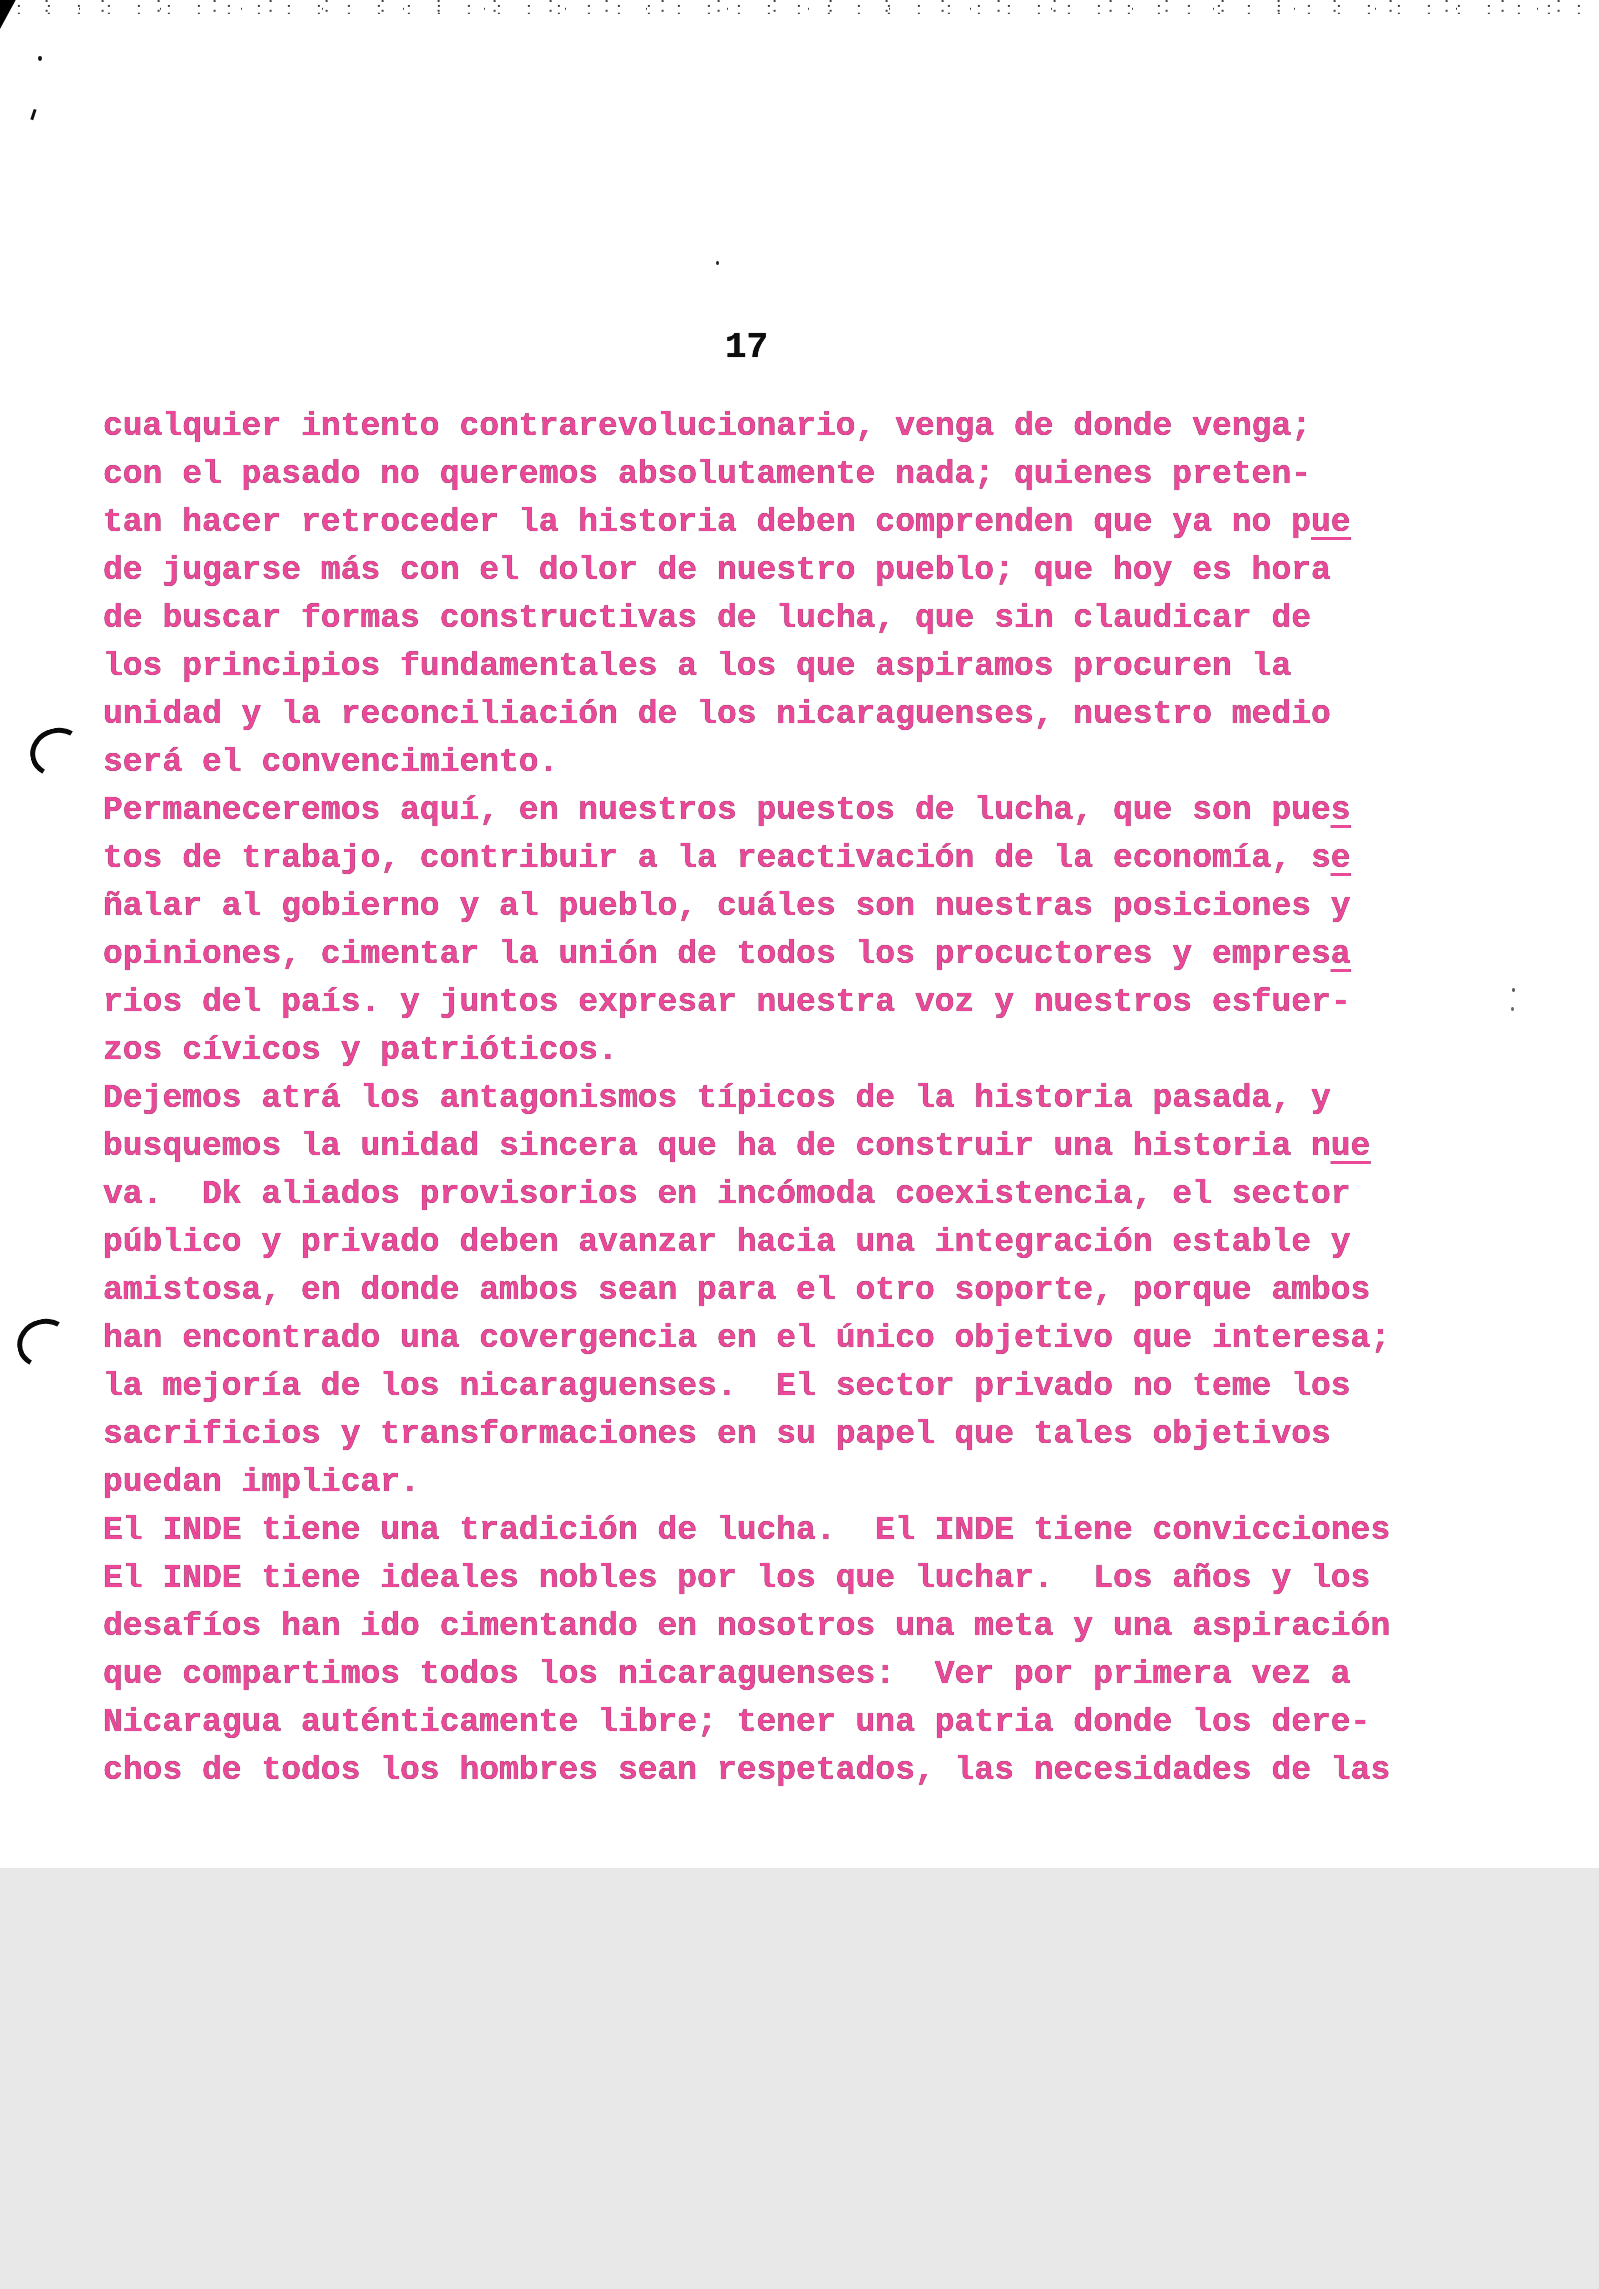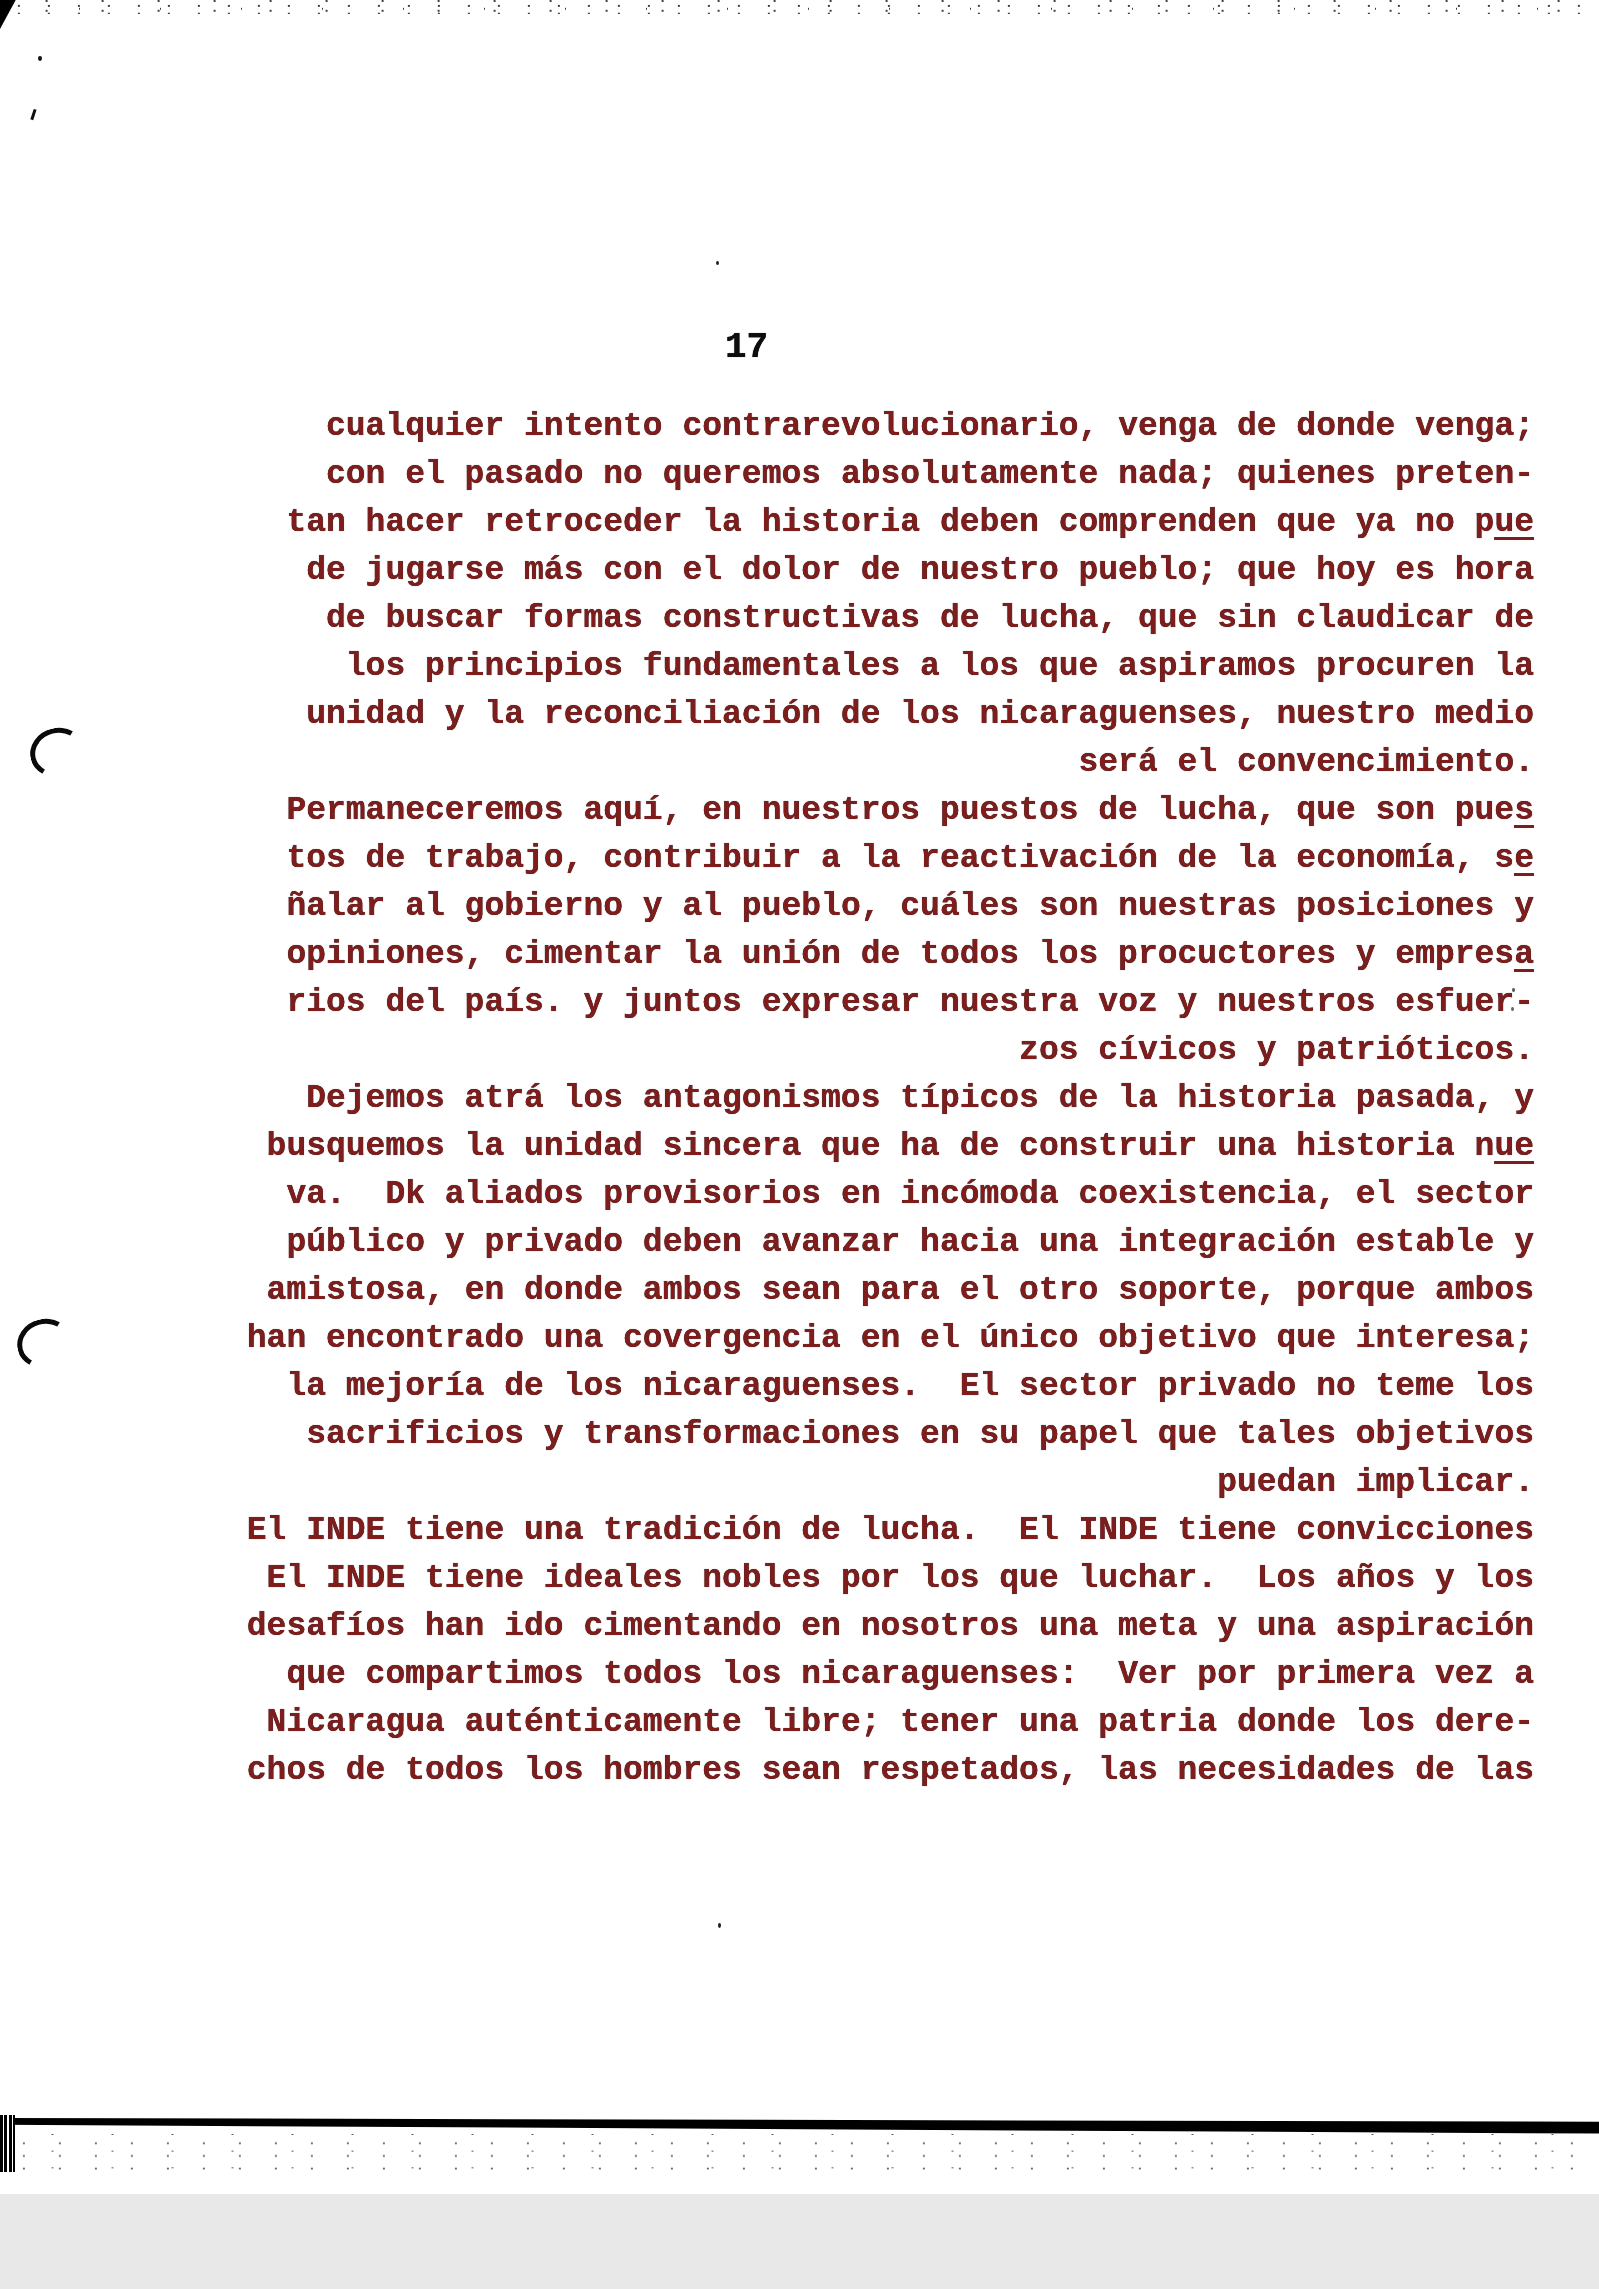--- a/index.html
+++ b/index.html
@@ -3,37 +3,36 @@
 <meta charset="utf-8">
 <style>
   html, body { margin: 0; padding: 0; }
   body {
     width: 1600px; height: 2290px;
     background: #e8e8e8;
     font-family: "Liberation Mono", "DejaVu Sans Mono", monospace;
   }
   .page {
     position: absolute; left: 0; top: 0;
-    width: 1600px; height: 2194px;
+    width: 1600px; height: 1868px;
     background: #ffffff;
     overflow: hidden;
   }
 
   
   .page-number {
     position: absolute; top: 327px; left: 725px;
     font-size: 36px; font-weight: 700; color: #0d0d0d;
     text-shadow: 0 0 0.7px #000;
   }
   .text-block {
     position: absolute; top: 403px; left: 103px; width: 1431px;
     font-size: 33px; font-weight: 700; line-height: 48px;
-    color: #7f1d1d; white-space: pre;
+    color: #ec4899; white-space: pre;
     text-shadow: 0 0 0.7px #000;
-    text-align: right;
   }
   .text-line { height: 48px; }
   .u-tail {
     text-decoration: underline;
     text-decoration-thickness: 3.4px;
     text-underline-offset: 5.9px;
   }
 
   
   .corner-tri {

